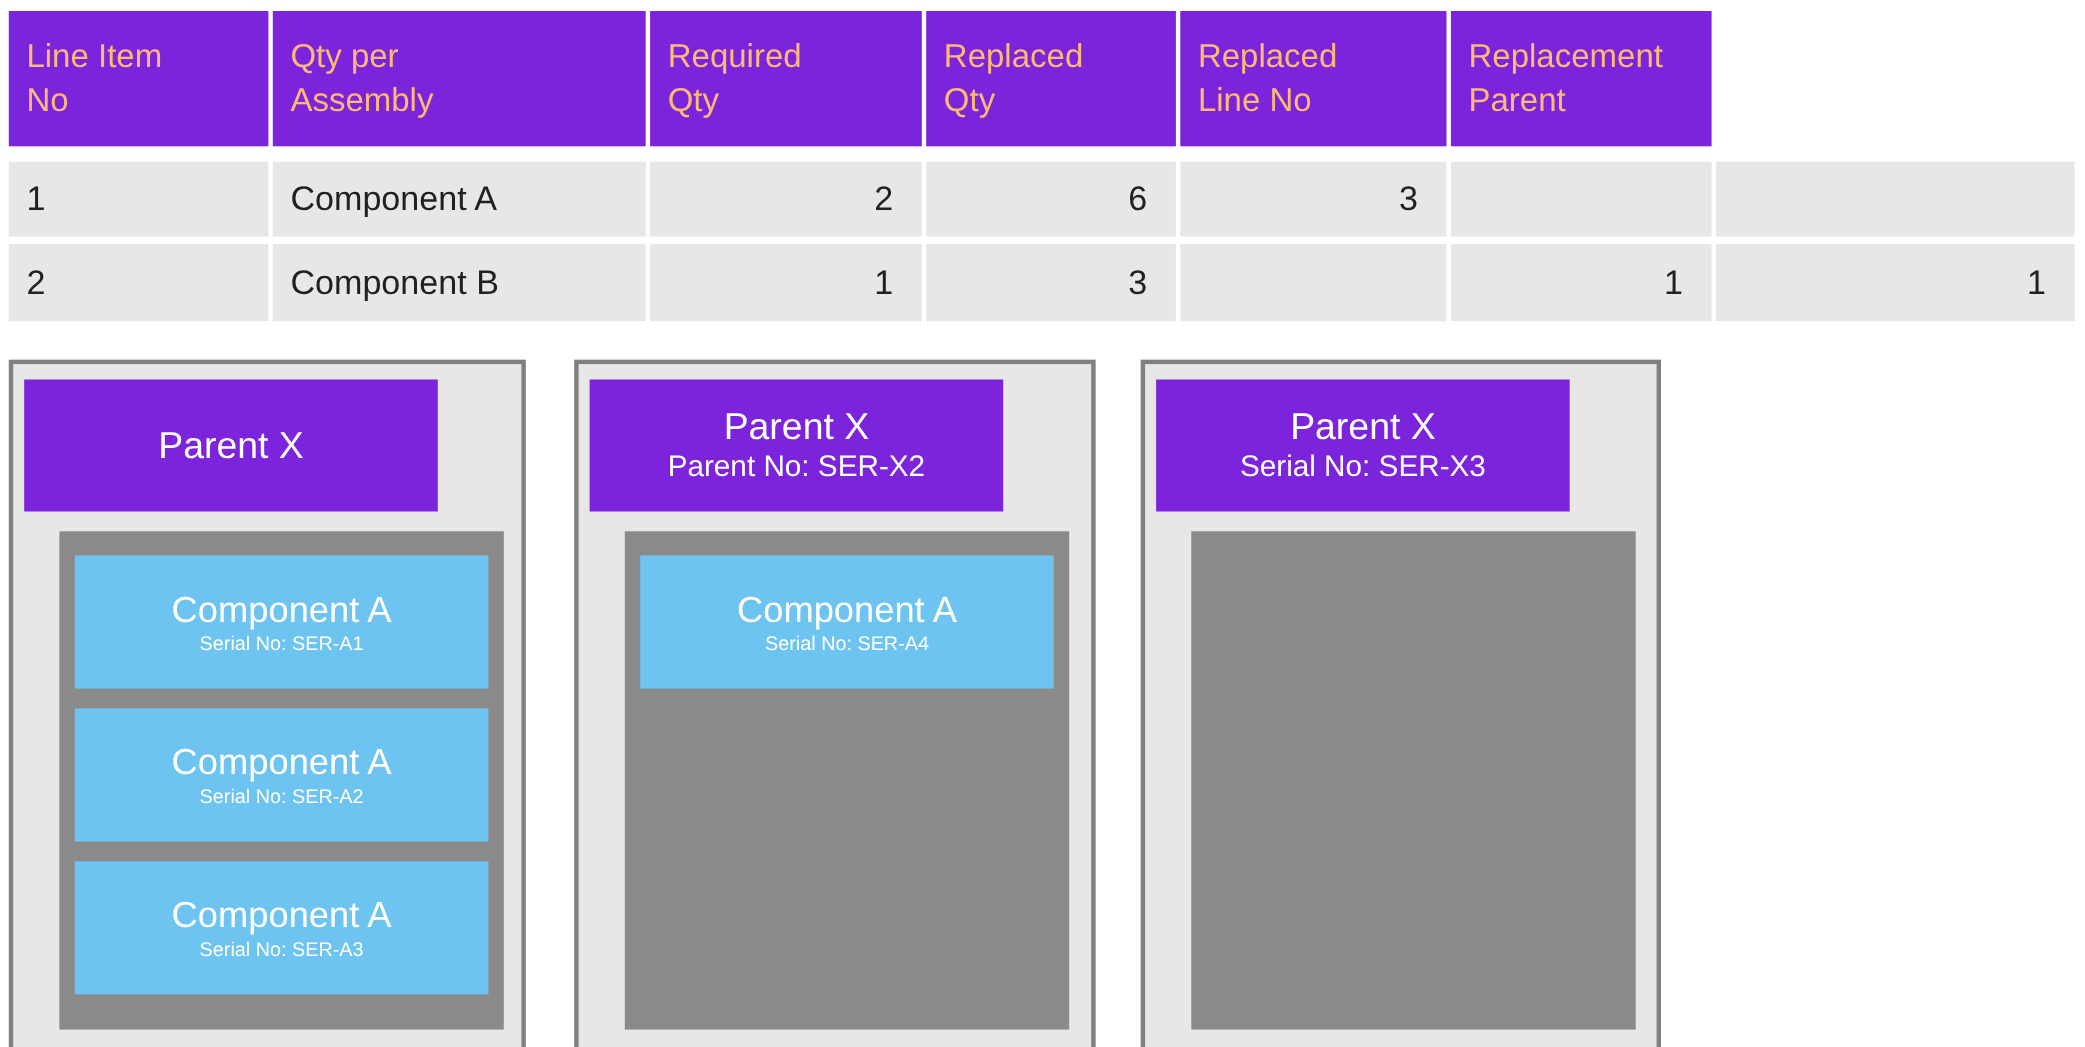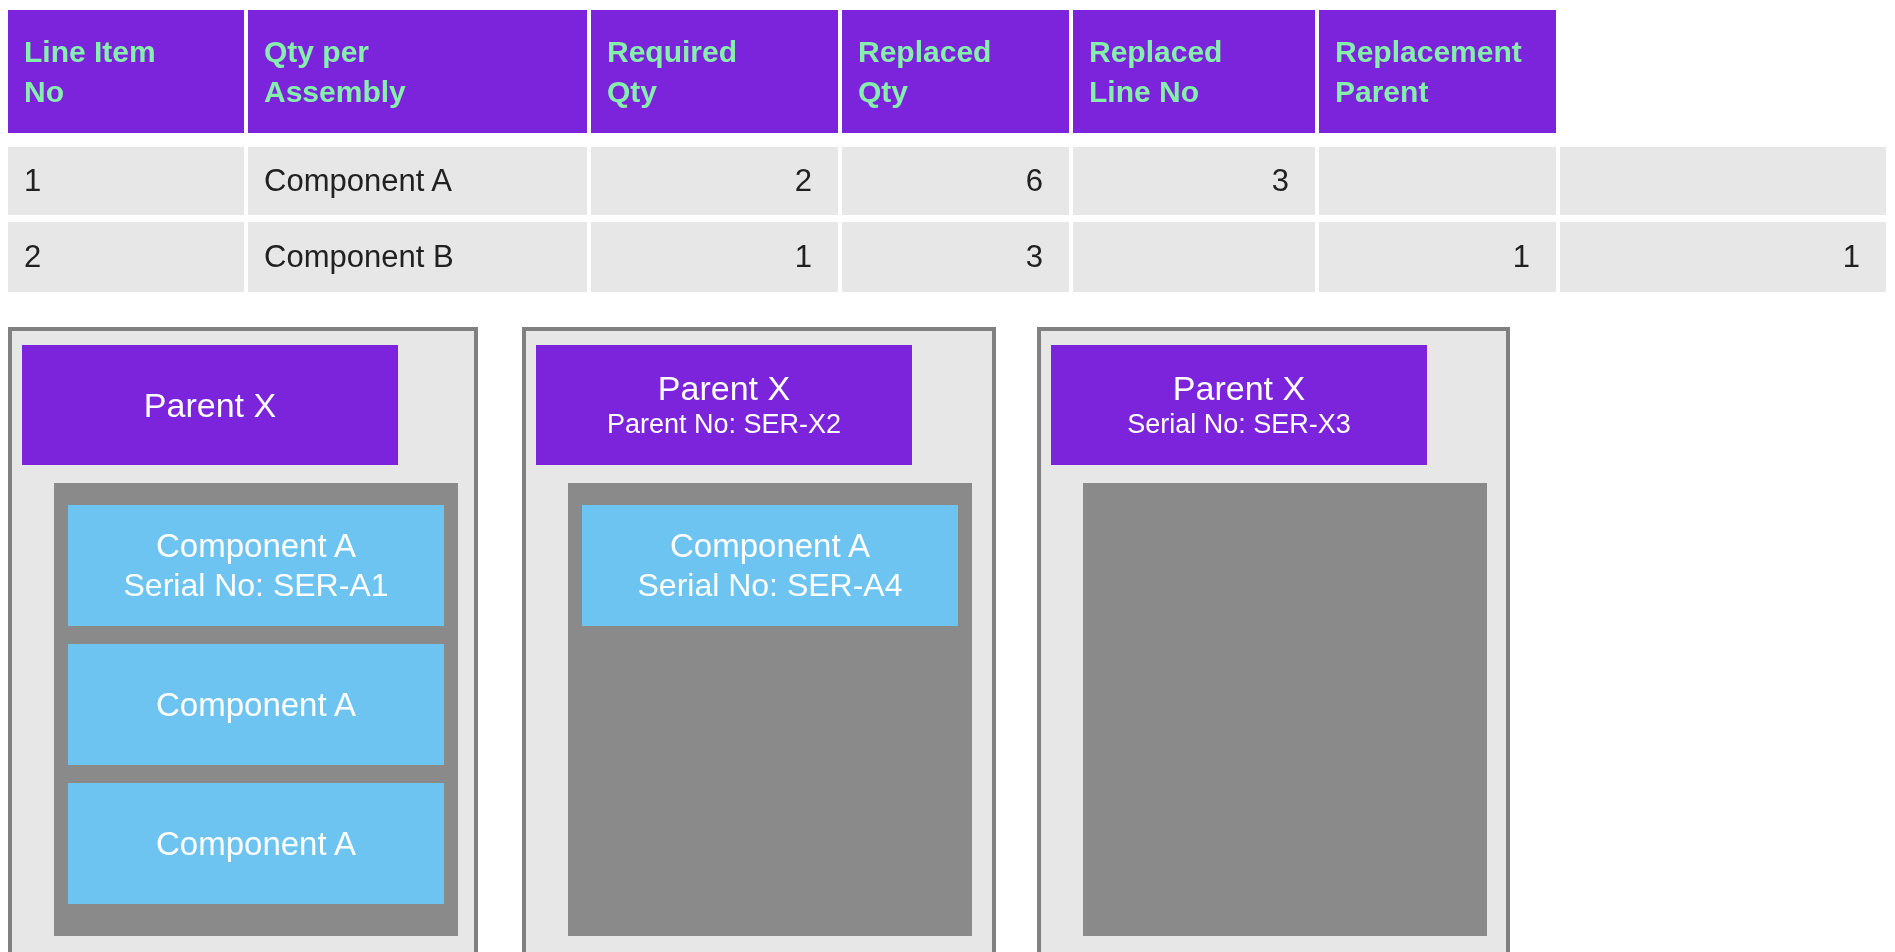--- a/index.html
+++ b/index.html
@@ -5,24 +5,24 @@
   html,body{margin:0;padding:0;background:#ffffff;}
   body{font-family:"Liberation Sans","DejaVu Sans",sans-serif;}
   .canvas{position:relative;width:1895px;height:952px;background:#ffffff;overflow:hidden;}
 
   
   .tbl{position:absolute;left:8px;top:10px;}
   .trow{display:grid;grid-template-columns:236px 339px 247px 227px 242px 237px 326px;column-gap:4px;}
   .thead{margin-bottom:14px;}
   .row1{margin-bottom:7px;}
   .hcell{
-    background:#7B24DC;color:#86efac;height:123px;
+    background:#7B24DC;color:#fdba74;height:123px;
     display:flex;align-items:center;
     padding:0 10px 0 16px;box-sizing:border-box;
-    font-size:30px;line-height:1.32;white-space:pre-line;font-weight:bold;
+    font-size:30px;line-height:1.32;white-space:pre-line;
   }
   .dcell{
     background:#E7E7E7;color:#212121;
     display:flex;align-items:center;
     padding:0 26px 0 16px;box-sizing:border-box;
     font-size:31px;
   }
   .row1 .dcell{height:68px;}
   .row2 .dcell{height:70px;}
   .num{justify-content:flex-end;}
@@ -46,21 +46,21 @@
     position:absolute;left:42px;top:152px;width:404px;height:453px;
     background:#8A8A8A;box-sizing:border-box;
     padding:22px 14px;display:flex;flex-direction:column;gap:18px;
   }
   .comp{
     flex:0 0 auto;width:376px;height:121px;box-sizing:border-box;
     background:#6EC4F1;color:#ffffff;
     display:flex;flex-direction:column;align-items:center;justify-content:center;
   }
   .comp .t1{font-size:33px;line-height:1.2;}
-  .comp .t2{font-size:32px;line-height:1.25;}
+  .comp .t2{font-size:18px;line-height:1.25;}
 </style>
 </head>
 <body>
 
 <div class="canvas">
 
   <div class="tbl">
     <div class="trow thead">
       <div class="hcell">Line Item
 No</div>
@@ -99,23 +99,25 @@
     <div class="phead">
       <div class="t1">Parent X</div>
     </div>
     <div class="pcontainer">
       <div class="comp">
         <div class="t1">Component A</div>
         <div class="t2">Serial No: SER-A1</div>
       </div>
       <div class="comp">
         <div class="t1">Component A</div>
+        <div class="t2">Serial No: SER-A2</div>
       </div>
       <div class="comp">
         <div class="t1">Component A</div>
+        <div class="t2">Serial No: SER-A3</div>
       </div>
     </div>
   </div>
 
   <div class="pbox b2">
     <div class="phead">
       <div class="t1">Parent X</div>
       <div class="t2">Parent No: SER-X2</div>
     </div>
     <div class="pcontainer">

